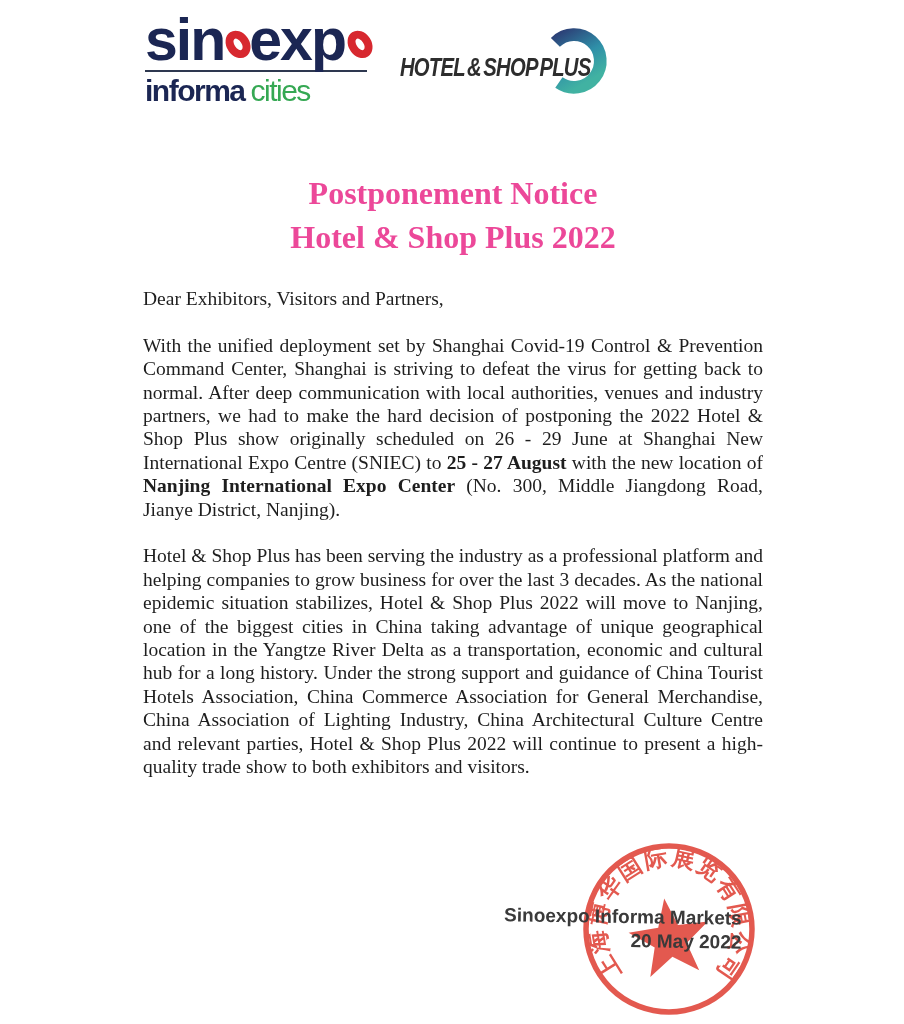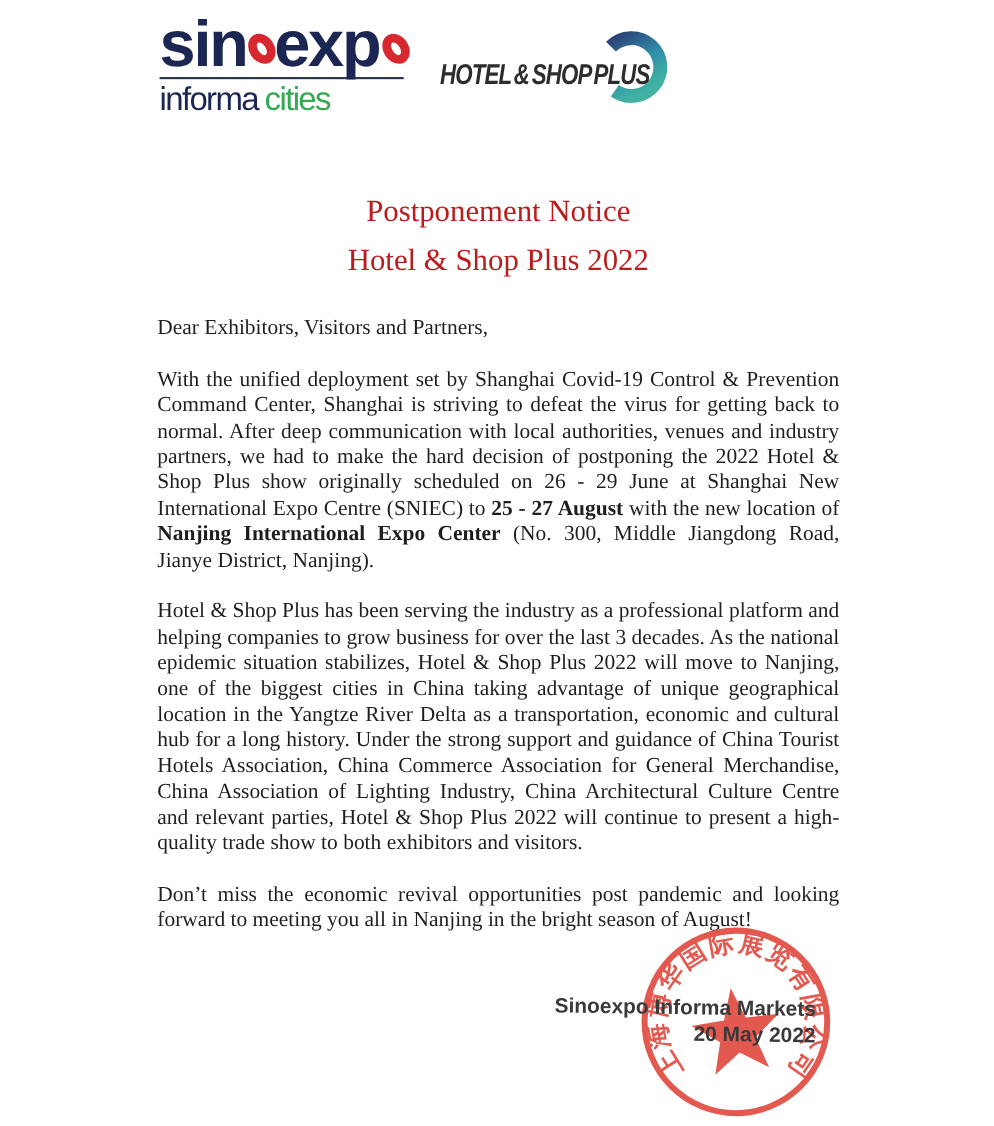--- a/index.html
+++ b/index.html
@@ -16,34 +16,34 @@
   
   .sinoexpo{position:absolute;left:145px;top:14px;width:226px;}
   .sinoexpo-main{font-family:"Liberation Sans",sans-serif;font-weight:bold;font-size:59px;
       color:var(--navy);letter-spacing:-2px;line-height:52px;display:flex;align-items:center;}
   .red-oval{display:inline-block;width:22px;height:13px;border:8px solid var(--logo_red);
       border-radius:50%;transform:rotate(-33deg) translateY(1px);margin:6px 0 0 2px;}
   .red-oval.second{margin-left:3px;}
   .sinoexpo-rule{height:2px;background:#2e3850;width:222px;margin-top:4px;}
   .informa-line{font-family:"Liberation Sans",sans-serif;font-size:30px;letter-spacing:-1.5px;
       line-height:32px;margin-top:3px;white-space:nowrap;}
-  .informa{color:var(--navy);font-weight:normal;}
+  .informa{color:var(--navy);font-weight:bold;}
   .markets{color:var(--green);font-weight:400;margin-left:6px;}
 
   
   .hsp{position:absolute;left:398px;top:16px;width:230px;height:88px;}
   .hsp-crescent{position:absolute;left:138px;top:7px;z-index:1;}
   .hsp-text{position:absolute;left:2px;top:36px;z-index:2;
       font-family:"Liberation Sans",sans-serif;font-style:italic;font-weight:bold;
       font-size:26px;color:var(--logo_text);letter-spacing:-1px;word-spacing:-3px;
       white-space:nowrap;transform:scaleX(0.78);transform-origin:left top;}
 
   
   .title{position:absolute;left:143px;top:171px;width:620px;text-align:center;
-      font-weight:normal;font-size:28px;line-height:44px;color:#b91c1c;}
+      font-weight:bold;font-size:32px;line-height:44px;color:#ec4899;}
 
   
   .letter{position:absolute;left:143px;top:287px;width:620px;font-size:19.5px;
       line-height:23.4px;color:var(--body_text);}
   .letter p{margin:0 0 23.4px 0;text-align:justify;}
   .letter p.salutation{text-align:left;}
   .letter b{font-weight:bold;}
 
   
   .stamp{position:absolute;left:582px;top:842px;width:176px;height:176px;
@@ -92,21 +92,20 @@
   <div class="title">
     <div>Postponement Notice</div>
     <div>Hotel &amp; Shop Plus 2022</div>
   </div>
 
   <div class="letter">
     <p class="salutation">Dear Exhibitors, Visitors and Partners,</p>
     <div>
         <p><span>With the unified deployment set by Shanghai Covid-19 Control &amp; Prevention Command Center, Shanghai is striving to defeat the virus for getting back to normal. After deep communication with local authorities, venues and industry partners, we had to make the hard decision of postponing the 2022 Hotel &amp; Shop Plus show originally scheduled on 26 - 29 June at Shanghai New International Expo Centre (SNIEC) to </span><b>25 - 27 August</b><span> with the new location of </span><b>Nanjing International Expo Center</b><span> (No. 300, Middle Jiangdong Road, Jianye District, Nanjing).</span></p>
         <p><span>Hotel &amp; Shop Plus has been serving the industry as a professional platform and helping companies to grow business for over the last 3 decades. As the national epidemic situation stabilizes, Hotel &amp; Shop Plus 2022 will move to Nanjing, one of the biggest cities in China taking advantage of unique geographical location in the Yangtze River Delta as a transportation, economic and cultural hub for a long history. Under the strong support and guidance of China Tourist Hotels Association, China Commerce Association for General Merchandise, China Association of Lighting Industry, China Architectural Culture Centre and relevant parties, Hotel &amp; Shop Plus 2022 will continue to present a high-quality trade show to both exhibitors and visitors.</span></p>
-        <p><span>Don’t miss the economic revival opportunities post pandemic and looking forward to meeting you all in Nanjing in the bright season of August!</span></p>
       </div>
   </div>
 
   <div class="stamp">
     <svg width="176" height="176" viewBox="0 0 176 176">
       <defs>
         <path id="sealArc" d="M 41.75 132.25 A 64 64 0 1 1 132.25 132.25" fill="none"></path>
       </defs>
       <circle cx="87" cy="87" r="83" fill="none" stroke="currentColor" stroke-width="5.5"></circle>
       <text class="seal-arc-text" fill="currentColor">

